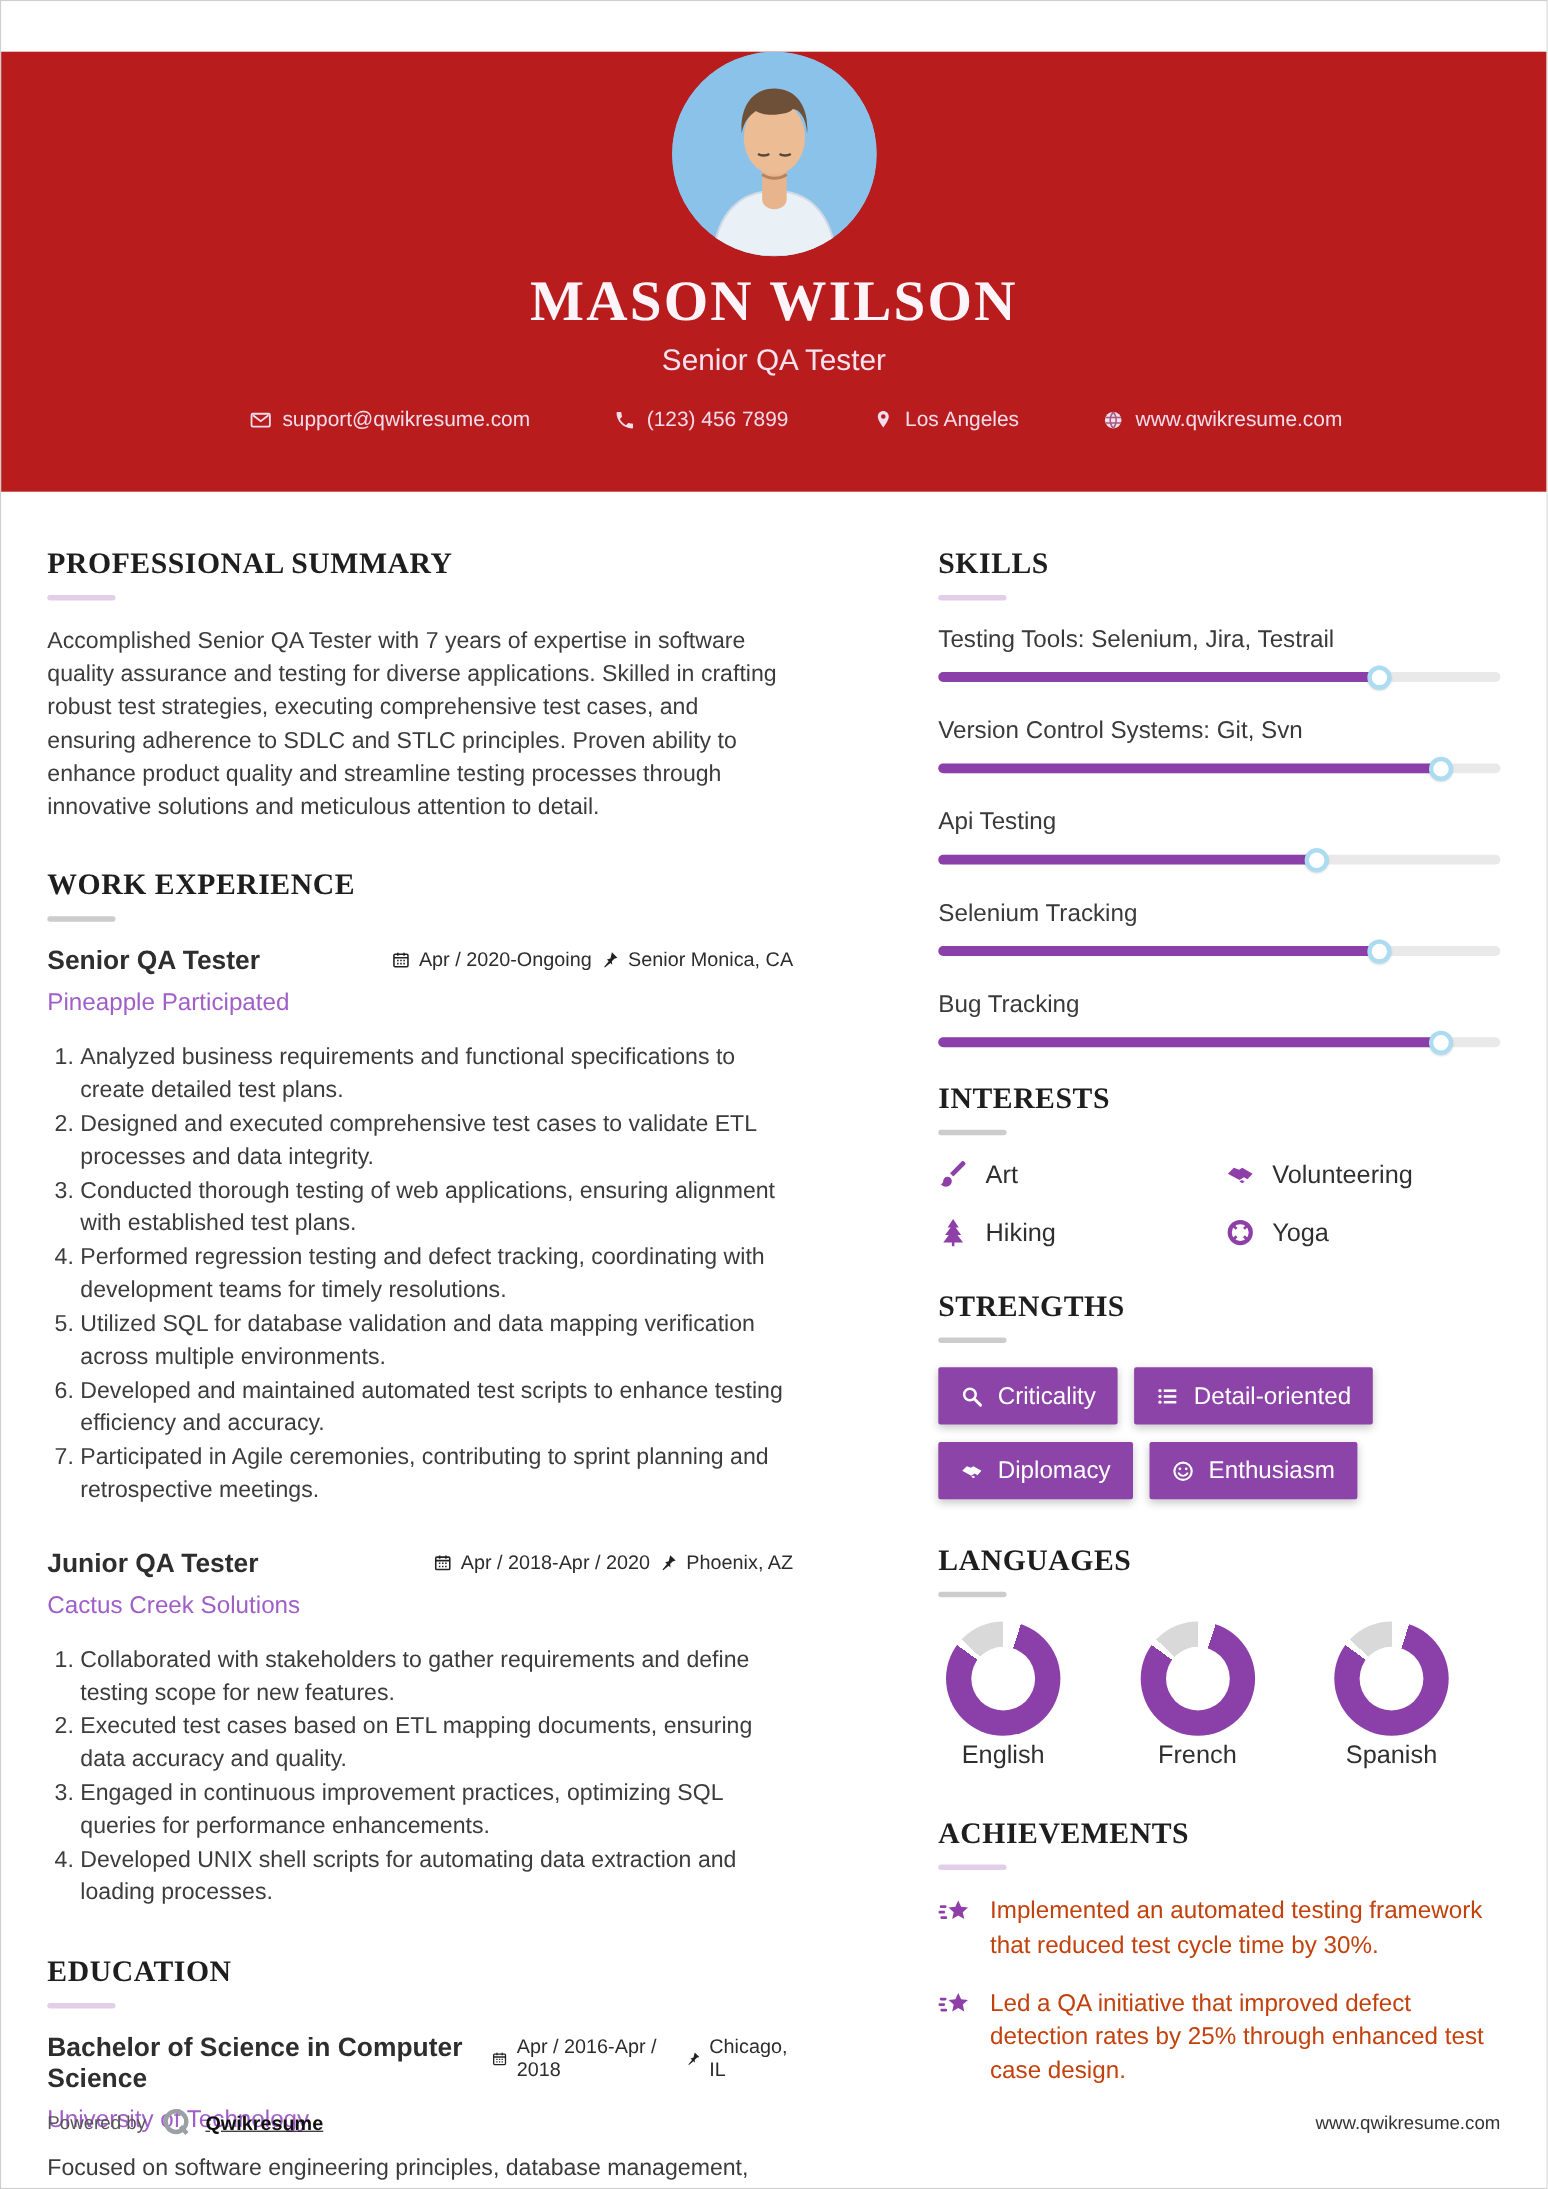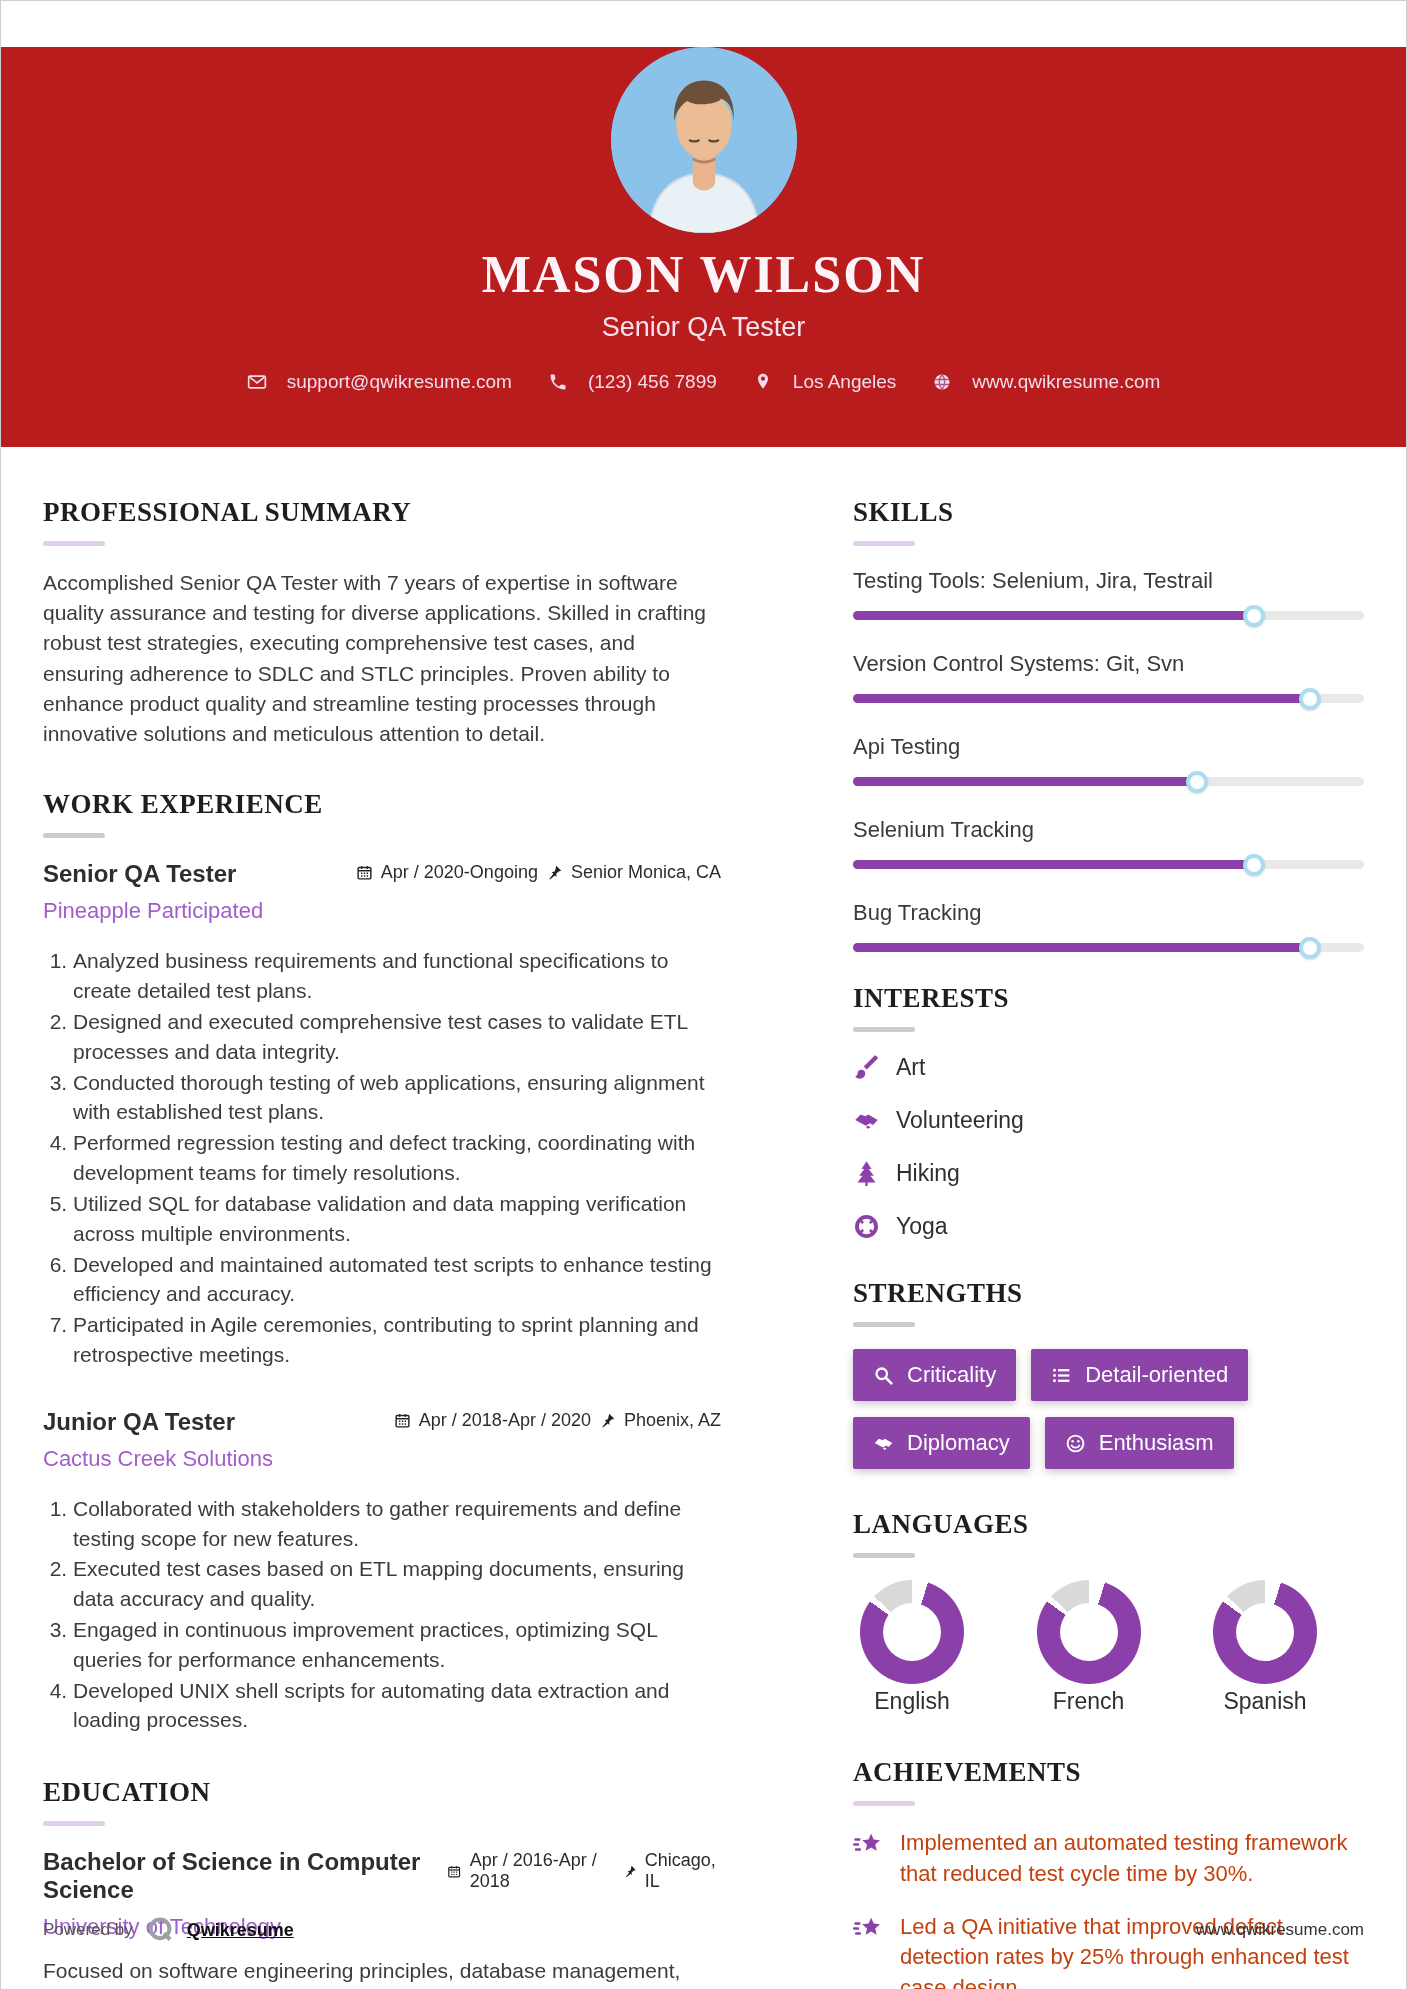--- a/index.html
+++ b/index.html
@@ -6,21 +6,21 @@
   body { background:#ffffff; font-family:"Liberation Sans", sans-serif; }
   .page { width:1407px; height:1990px; position:relative; background:#ffffff; overflow:hidden; border:1px solid #cfcfcf; }
 
   
   .hdr { height:400px; background:#b91c1c; text-align:center; color:#fff; }
   .avatar { width:186px; height:186px; border-radius:50%; overflow:hidden; margin:46px auto 0; background:#8ac2e9; }
   .avatar svg { display:block; width:100%; height:100%; }
   .name { font-family:"Liberation Serif", serif; font-size:52px; font-weight:bold; letter-spacing:2px; color:#fdf4f9; margin-top:12px; }
   .role { font-size:27px; color:#f6e3ef; margin-top:8px; font-weight:normal; }
   .contacts { display:flex; justify-content:center; align-items:center; gap:36px; margin-top:28px; font-size:19px; color:#f3dceb; }
-  .contact { display:flex; align-items:center; gap:20px; }
+  .contact { display:flex; align-items:center; gap:10px;margin-left:40px; }
   .contact svg { width:20px; height:20px; color:#f3dceb; }
 
   
   .main { display:flex; padding:50px 42px 0 42px; gap:132px; }
   .colL { flex:0 0 678px; }
   .colR { flex:1 1 auto; min-width:0; }
 
   h2.sec { font-family:"Liberation Serif", serif; font-size:27px; font-weight:bold; letter-spacing:.5px; color:#1e1e1e; }
   .rule { width:62px; height:5px; border-radius:3px; margin:13px 0 22px 0; }
   .rule.lav { background:#e2cdea; }
@@ -46,21 +46,21 @@
 
   
   .skill { margin-bottom:31px; }
   .skill-label { font-size:22px; color:#3a3a3a; margin-bottom:17px; }
   .track { position:relative; height:9px; background:#e9e9e9; border-radius:5px; }
   .fill { position:relative; height:9px; background:#8b3fa8; border-radius:5px; }
   .knob { position:absolute; right:-13px; top:50%; transform:translateY(-50%);
           width:22px; height:22px; border-radius:50%; background:#ffffff; border:4px solid #abdcf2; box-shadow:0 1px 2px rgba(0,0,0,.15); }
 
   .int-sec { margin-top:14px; }
-  .int-grid { display:grid; grid-template-columns:1fr; row-gap:26px; column-gap:10px; margin-top:4px; }
+  .int-grid { display:grid; grid-template-columns:1fr 1fr; row-gap:26px; column-gap:10px; margin-top:4px; }
   .int-item { display:flex; align-items:center; gap:16px; font-size:23px; color:#2f2f2f; }
   .int-item svg { width:27px; height:27px; color:#8e3fa8; flex:0 0 auto; }
 
   .str-sec { margin-top:38px; }
   .chips { display:flex; flex-wrap:wrap; gap:16px 15px; }
   .chip { display:flex; align-items:center; gap:13px; background:#8d44a8; color:#ffffff;
           font-size:22px; padding:13px 20px; border-radius:2px; box-shadow:0 3px 8px rgba(0,0,0,.22); }
   .chip svg { width:21px; height:21px; color:#ffffff; }
 
   .lang-sec { margin-top:40px; }

